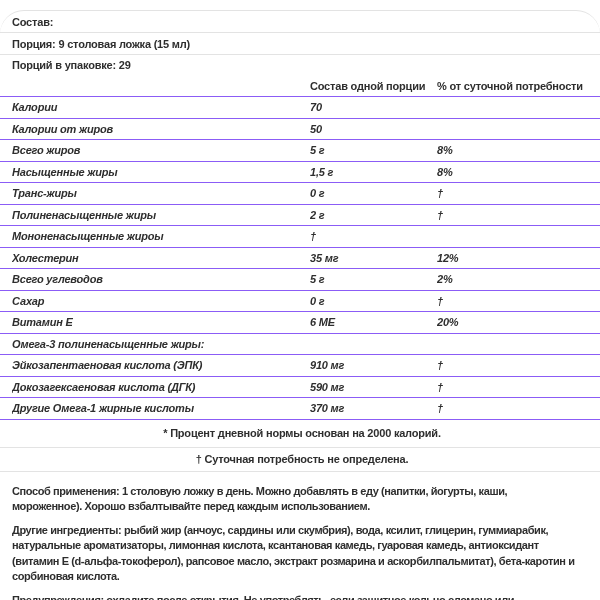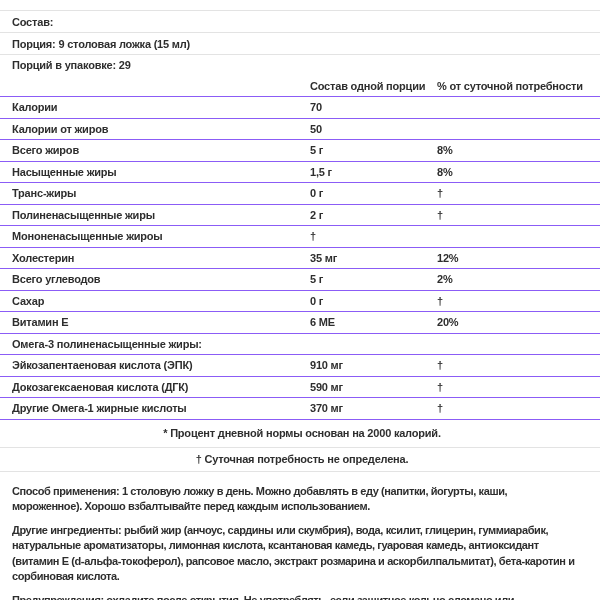--- a/index.html
+++ b/index.html
@@ -11,20 +11,21 @@
     width: 600px;
     height: 600px;
     overflow: hidden;
     font-family: "Liberation Sans", sans-serif;
     color: #2e2e2e;
     -webkit-font-smoothing: antialiased;
   }
   .facts-table {
     margin-top: 10px;
     border-top: 1px solid #e3e3e3;
+    border-radius: 24px;
   }
   .row {
     box-sizing: border-box;
     padding-left: 12px;
     padding-right: 8px;
     border-bottom: 1px solid #e3e3e3;
     font-size: 11px;
     font-weight: 700;
     letter-spacing: -0.2px;
     display: flex;
@@ -37,21 +38,21 @@
     grid-template-columns: 298px 127px 1fr;
     align-items: center;
     box-sizing: border-box;
     padding-left: 12px;
     border-bottom: 1px solid #8b5cf6;
     font-size: 11px;
     font-weight: 700;
     letter-spacing: -0.2px;
   }
   .header-row { min-height: 22px; }
-  .nutrient-row { min-height: 21.5px; }
+  .nutrient-row { min-height: 21.5px; font-style: italic; }
   .cell { white-space: nowrap; overflow: hidden; }
   .footnote-row { min-height: 28px; justify-content: center; }
   .footnote-row.second { min-height: 24px; }
   .paragraphs {
     box-sizing: border-box;
     padding: 12px 13px 0 12px;
   }
   .paragraphs p {
     margin: 0 10px 8px 0;
     font-size: 11px;

